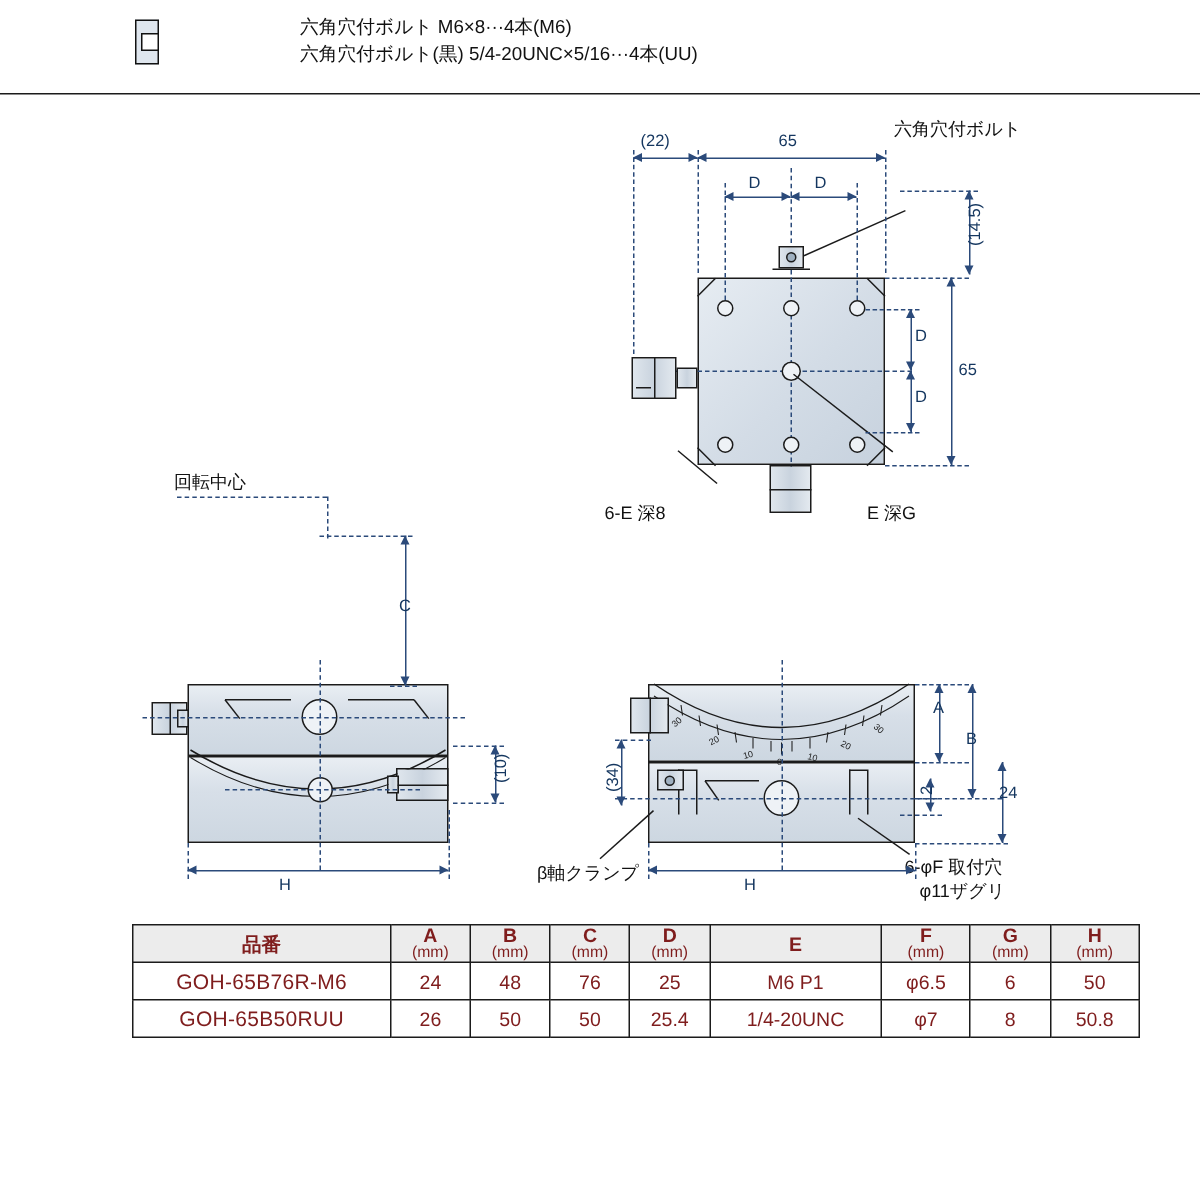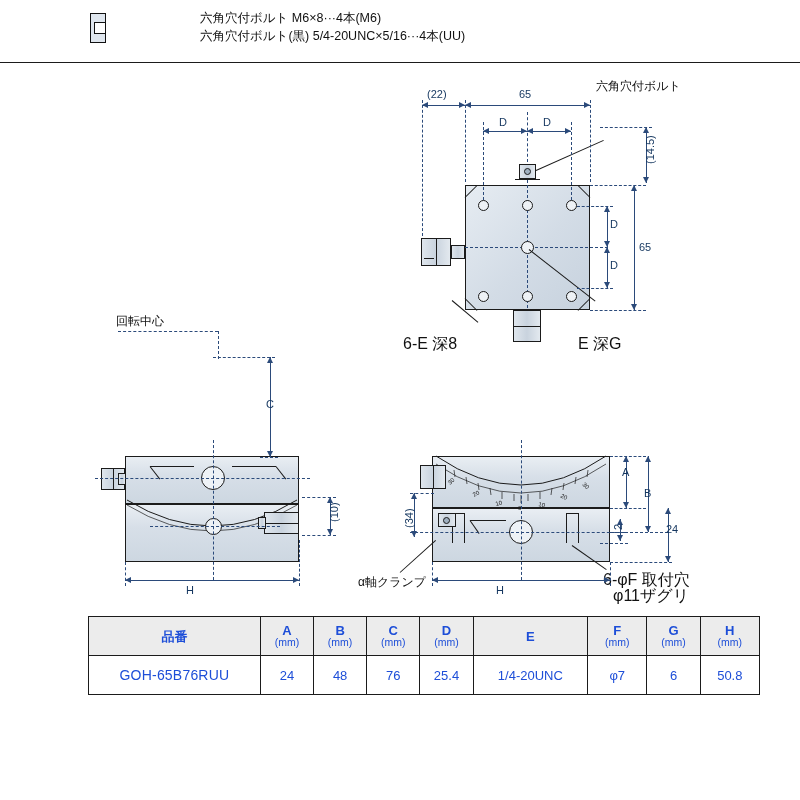--- a/index.html
+++ b/index.html
@@ -33,21 +33,21 @@
     position:absolute; color:#14365f; font-size:11px; white-space:nowrap;
     font-family:"Liberation Sans", sans-serif;
   }
   .dimtxt.rot { transform:rotate(-90deg); transform-origin:left top; }
   .arw { position:absolute; width:0; height:0; }
   .arw.l { border-top:3px solid transparent; border-bottom:3px solid transparent; border-right:6px solid #2b4a7a; }
   .arw.r { border-top:3px solid transparent; border-bottom:3px solid transparent; border-left:6px solid #2b4a7a; }
   .arw.u { border-left:3px solid transparent; border-right:3px solid transparent; border-bottom:6px solid #2b4a7a; }
   .arw.d { border-left:3px solid transparent; border-right:3px solid transparent; border-top:6px solid #2b4a7a; }
 
-  .lbl { position:absolute; font-size:16px; color:#111; white-space:nowrap; }
+  .lbl { position:absolute; font-size:12px; color:#111; white-space:nowrap; }
   .lbl.jp { font-size:12px; }
 
   
   .note { position:absolute; left:88px; top:10px; font-size:12.5px; line-height:17px; color:#111; }
   .note-icon {
     position:absolute; left:90px; top:13px; width:16px; height:30px;
     border:1px solid #111; background:#dfe6ee;
   }
   .note-icon:before{
     content:""; position:absolute; left:3px; top:8px; width:10px; height:10px;
@@ -77,21 +77,21 @@
   .knob {
     position:absolute; border:1px solid #1b1b1b;
     background:linear-gradient(90deg,#dfe6ed 0%, #c9d3de 50%, #e3e9ef 100%);
   }
   .scalearc { position:absolute; }
 
   
   .tbl { position:absolute; left:88px; top:616px; width:672px; border-collapse:collapse; }
   .tbl th, .tbl td {
     border:1px solid #1b1b1b; font-size:13px; text-align:center;
-    height:39px; padding:0; color:#1d4ed8;
+    height:25px; padding:0; color:#7f1d1d;
     font-family:"Liberation Sans", sans-serif;
   }
   .tbl th { background:#ececec; font-weight:bold; font-size:13px; }
   .tbl th .u { display:block; font-size:10.5px; font-weight:normal; line-height:11px; }
   .tbl th .n { display:block; line-height:13px; }
   .tbl td.model { text-align:center; font-size:14px; letter-spacing:0.2px; }
   .c-model{width:168px;} .c-a{width:52px;} .c-b{width:52px;} .c-c{width:52px;}
   .c-d{width:52px;} .c-e{width:112px;} .c-f{width:58px;} .c-g{width:52px;} .c-h{width:58px;}
 </style>
 </head>
@@ -309,21 +309,21 @@
 
     <div class="knob" style="left:420px; top:465px; width:26px; height:24px;"></div>
     <div class="ln v" style="left:433px; top:465px; height:24px;"></div>
     <div class="knob" style="left:438px; top:513px; width:18px; height:14px;"></div>
     <div class="blkhole" style="left:443px; top:517px; width:7px; height:7px;"></div>
 
     <div class="cl v" style="left:521px; top:440px; height:140px;"></div>
     <div class="cl h" style="left:410px; top:532px; width:215px;"></div>
 
     <div class="ln" style="left:400px; top:572px; width:48px; height:1px; transform:rotate(-42deg); transform-origin:left center;"></div>
-    <div class="lbl jp" style="left:358px; top:574px;">α軸クランプ</div>
+    <div class="lbl jp" style="left:358px; top:574px;">β軸クランプ</div>
 
     <div class="ln" style="left:572px; top:545px; width:42px; height:1px; transform:rotate(35deg); transform-origin:left center;"></div>
     <div class="lbl" style="left:603px; top:570px;">6-φF 取付穴</div>
     <div class="lbl" style="left:613px; top:586px;">φ11ザグリ</div>
 
     <div class="dim v" style="left:414px; top:493px; height:44px;"></div>
     <div class="arw u" style="left:411px; top:493px;"></div>
     <div class="arw d" style="left:411px; top:531px;"></div>
     <div class="dimtxt rot" style="left:403px; top:528px;">(34)</div>
     <div class="dln h" style="left:410px; top:493px; width:24px;"></div>
@@ -395,26 +395,37 @@
           <span class="u">(mm)</span>
         </th>
         <th class="c-h">
           <span class="n">H</span>
           <span class="u">(mm)</span>
         </th>
       </tr>
     </thead>
     <tbody>
       <tr>
-        <td class="model">GOH-65B76RUU</td>
+        <td class="model">GOH-65B76R-M6</td>
         <td>24</td>
         <td>48</td>
         <td>76</td>
+        <td>25</td>
+        <td>M6 P1</td>
+        <td>φ6.5</td>
+        <td>6</td>
+        <td>50</td>
+      </tr>
+      <tr>
+        <td class="model">GOH-65B50RUU</td>
+        <td>26</td>
+        <td>50</td>
+        <td>50</td>
         <td>25.4</td>
         <td>1/4-20UNC</td>
         <td>φ7</td>
-        <td>6</td>
+        <td>8</td>
         <td>50.8</td>
       </tr>
     </tbody>
   </table>
 
 </div>
 
 </body></html>

